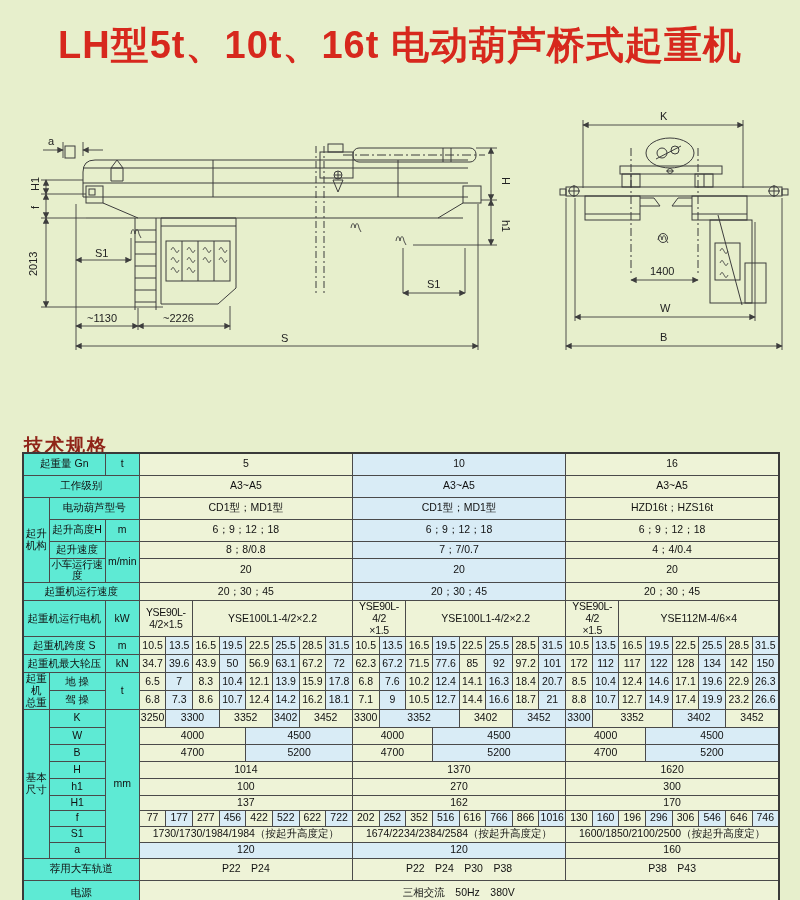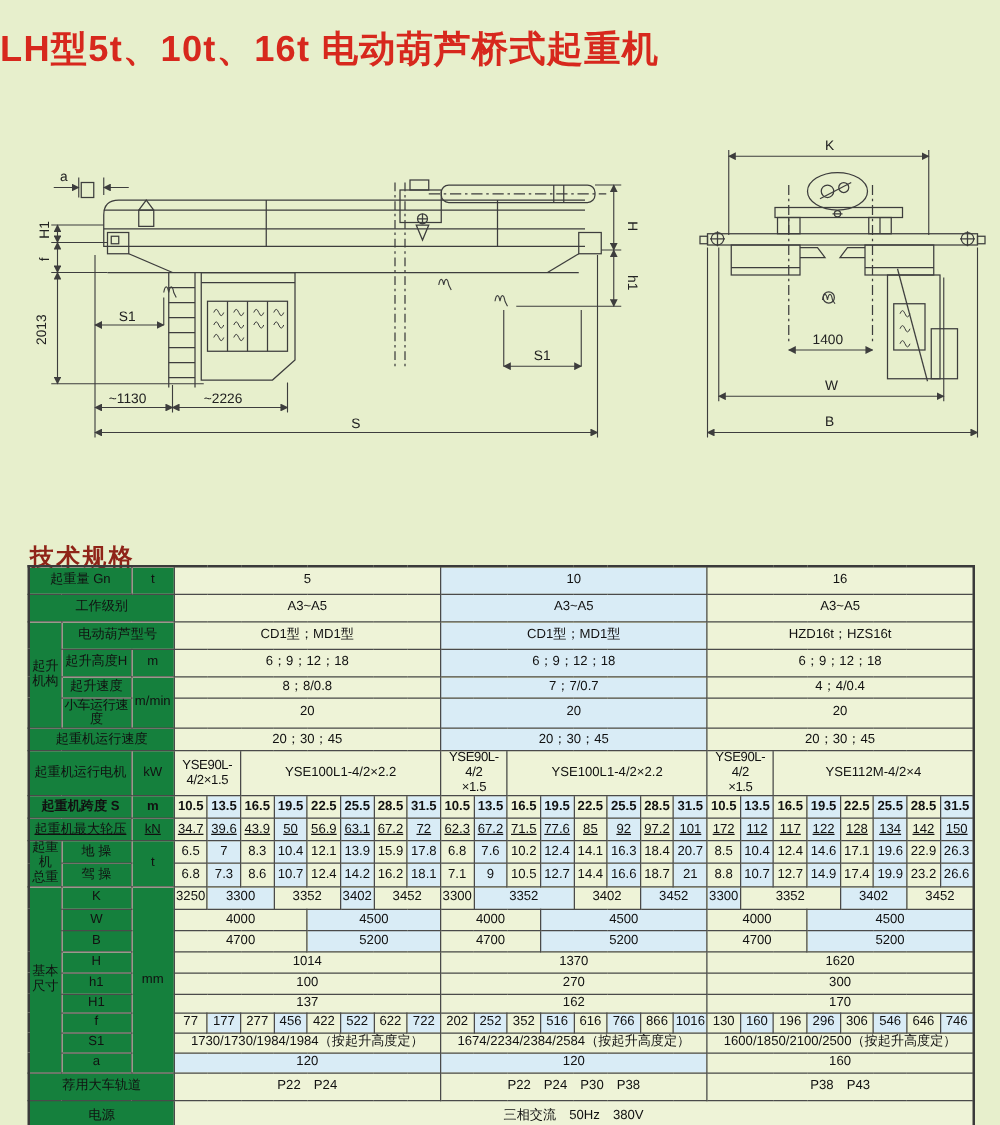--- a/index.html
+++ b/index.html
@@ -3,40 +3,40 @@
 <meta charset="utf-8">
 <style>
   html,body{margin:0;padding:0}
   body{
     width:800px;height:900px;position:relative;overflow:hidden;
     background:#e7efcc;
     font-family:"Liberation Sans","DejaVu Sans",sans-serif;
     color:#111;
   }
   .title{
-    position:absolute;top:20px;left:0;width:100%;
-    font-size:29px;font-weight:bold;color:#d7281d;letter-spacing:1px;
+    position:absolute;top:20px;left:0;width:100%;text-align:center;
+    font-size:38px;font-weight:bold;color:#d7281d;letter-spacing:1px;
   }
   .section-title{
     position:absolute;top:433px;left:24px;
     font-size:19px;font-weight:bold;color:#8f2418;letter-spacing:2px;
   }
   svg{position:absolute}
   svg text{font-family:"Liberation Sans","DejaVu Sans",sans-serif;font-size:11px;fill:#222}
   table.spec{
     position:absolute;top:452px;left:22px;width:758px;
     border-collapse:collapse;table-layout:fixed;
     border:2px solid #3a3a3a;
   }
   table.spec td{
     border:1px solid #4a4a4a;text-align:center;vertical-align:middle;
     font-size:10.5px;line-height:1.12;padding:0;overflow:hidden;
     white-space:pre-line;
   }
-  td.L{background:#15803d}
+  td.L{background:#5eead4}
   td.g{background:#eef3d7}
   td.b{background:#d9ecf6}
   td.s{font-size:8.5px}
   td.xs{font-size:7px;letter-spacing:-0.3px}
 </style>
 </head>
 <body>
 
 <div class="title">LH型5t、10t、16t 电动葫芦桥式起重机</div>
 
@@ -298,23 +298,23 @@
       <tr style="height: 20px;">
         <td colspan="2" class="L">起重机运行电机</td>
         <td class="L">kW</td>
         <td colspan="2" class="g xs">YSE90L-4/2×1.5</td>
         <td colspan="6" class="g">YSE100L1-4/2×2.2</td>
         <td colspan="2" class="g xs">YSE90L-4/2
 ×1.5</td>
         <td colspan="6" class="g">YSE100L1-4/2×2.2</td>
         <td colspan="2" class="g xs">YSE90L-4/2
 ×1.5</td>
-        <td colspan="6" class="g">YSE112M-4/2×4</td>
-      </tr>
-      <tr style="height: 18px; font-weight: bold;">
+        <td colspan="6" class="g">YSE112M-4/6×4</td>
+      </tr>
+      <tr style="height: 18px;">
         <td colspan="2" class="L">起重机跨度 S</td>
         <td class="L">m</td>
         <td class="g">10.5</td>
         <td class="b">13.5</td>
         <td class="g">16.5</td>
         <td class="b">19.5</td>
         <td class="g">22.5</td>
         <td class="b">25.5</td>
         <td class="g">28.5</td>
         <td class="b">31.5</td>
@@ -328,21 +328,21 @@
         <td class="b">31.5</td>
         <td class="g">10.5</td>
         <td class="b">13.5</td>
         <td class="g">16.5</td>
         <td class="b">19.5</td>
         <td class="g">22.5</td>
         <td class="b">25.5</td>
         <td class="g">28.5</td>
         <td class="b">31.5</td>
       </tr>
-      <tr style="height: 18px; text-decoration: underline;">
+      <tr style="height: 18px;">
         <td colspan="2" class="L">起重机最大轮压</td>
         <td class="L">kN</td>
         <td class="g">34.7</td>
         <td class="b">39.6</td>
         <td class="g">43.9</td>
         <td class="b">50</td>
         <td class="g">56.9</td>
         <td class="b">63.1</td>
         <td class="g">67.2</td>
         <td class="b">72</td>

